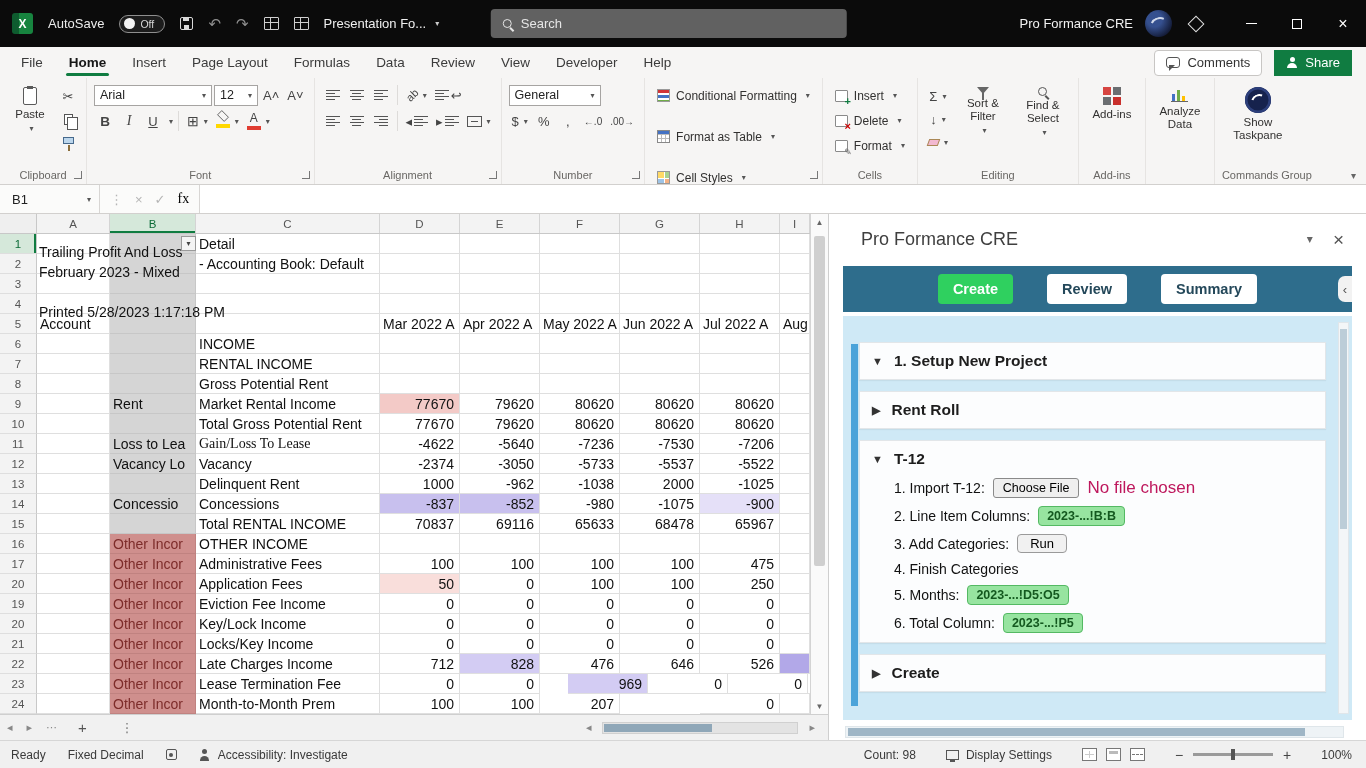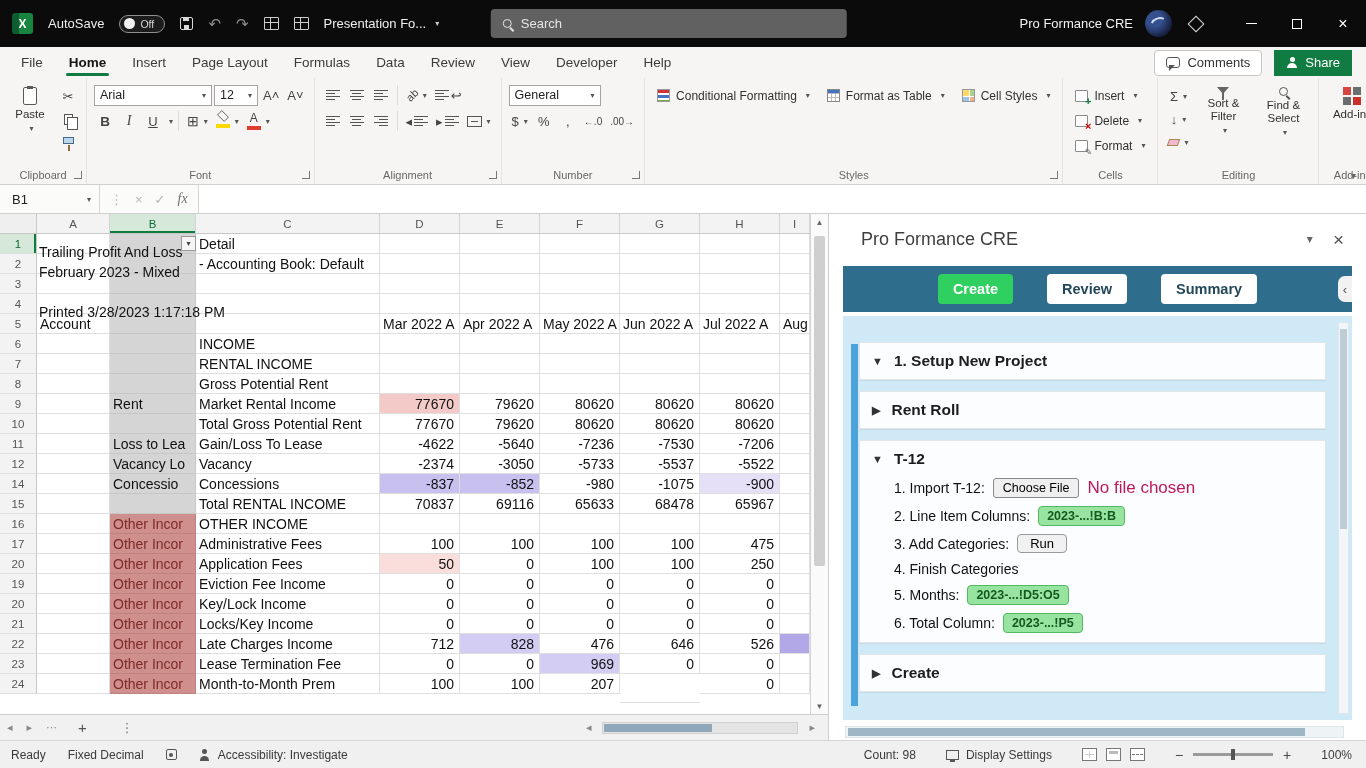--- a/index.html
+++ b/index.html
@@ -113,21 +113,21 @@
  linear-gradient(#70ad47,#70ad47) 6px 3px/3px 12px no-repeat,
  linear-gradient(#ffc000,#ffc000) 11px 9px/3px 6px no-repeat}
 .ic-logo{width:26px;height:26px;border-radius:50%;background:#16224d;box-shadow:inset 0 0 0 2.5px #2d3f7b;position:relative}
 .ic-logo::after{content:"";position:absolute;left:6px;top:7px;width:13px;height:13px;border:2px solid transparent;border-top-color:#fff;border-radius:50%;transform:rotate(-25deg)}
 .ribbon-collapse{position:absolute;right:10px;bottom:3px;font-size:10px;color:#666}
 
 #fbar{position:absolute;left:0;top:185px;width:1366px;height:29px;background:#fbfbfa;border-bottom:1px solid #d2d0ce;display:flex;align-items:stretch}
 #namebox{width:100px;display:flex;align-items:center;justify-content:space-between;padding:0 8px 0 12px;border-right:1px solid #d8d6d4;font-size:13px;color:#222}
 .fbar-ic{display:flex;align-items:center;gap:12px;padding:0 10px;border-right:1px solid #d8d6d4}
 .dim{color:#b5b5b5}
-.fx{font-family:"Liberation Serif",serif;font-style:italic;font-size:14px;color:#737373}
+.fx{font-family:"Liberation Serif",serif;font-size:14px;color:#000000}
 #finput{flex:1;background:#fff}
 
 #sheet{position:absolute;left:0;top:214px;width:810px;height:500px;background:#fff;overflow:hidden}
 #colheads{display:flex;height:20px;background:#f3f3f3;border-bottom:1px solid #c8c8c8}
 .corner{flex:0 0 37px;background:#efefef;border-right:1px solid #c8c8c8}
 .ch{border-right:1px solid #d4d4d4;font-size:11.5px;color:#555;display:flex;align-items:center;justify-content:center;overflow:hidden}
 .ch.sel{background:#d5e8da;color:#0c6b37;box-shadow:inset 0 -2px 0 #107C41}
 .g-row{display:flex;height:20px;position:relative}
 .rh{flex:0 0 37px;background:#f3f3f3;border-right:1px solid #c8c8c8;border-bottom:1px solid #dedede;font-size:11.5px;color:#555;display:flex;align-items:center;justify-content:center}
 .rh.sel{background:#d5e8da;color:#0c6b37;box-shadow:inset -2px 0 0 #107C41}
@@ -392,21 +392,21 @@
         <span class="sbtn">,</span>
         <span class="sbtn" style="font-size:10px">←.0</span>
         <span class="sbtn" style="font-size:10px">.00→</span>
       </div>
     </div>
     <div class="rg-label">Number</div>
     <span class="launcher"></span>
   </div>
 
   <div class="rgroup">
-    <div class="rg-body" style="gap:7px">
+    <div class="rg-body" style="flex-direction:column;gap:16px">
       <div class="row-btn">
           <span class="ic-cf"></span>
           <span>Conditional Formatting</span>
           <span class="chv">▾</span>
         </div>
       <div class="row-btn">
           <span class="ic-ftbl"></span>
           <span>Format as Table</span>
           <span class="chv">▾</span>
         </div>
@@ -571,21 +571,21 @@
         <div class="rh">4</div>
         <div class="gc" style="flex: 0 0 73px;"></div>
         <div class="gc b-gray" style="flex: 0 0 86px;"></div>
         <div class="gc" style="flex: 0 0 184px;"></div>
         <div class="gc num" style="flex: 0 0 80px;"></div>
         <div class="gc num" style="flex: 0 0 80px;"></div>
         <div class="gc num" style="flex: 0 0 80px;"></div>
         <div class="gc num" style="flex: 0 0 80px;"></div>
         <div class="gc num" style="flex: 0 0 80px;"></div>
         <div class="gc" style="flex: 0 0 30px;"></div>
-        <div class="spill">Printed 3/28/2023 1:17:18 PM</div>
+        <div class="spill">Printed 5/28/2023 1:17:18 PM</div>
       </div>
       <div class="g-row">
         <div class="rh">5</div>
         <div class="gc" style="flex: 0 0 73px;">Account</div>
         <div class="gc b-gray" style="flex: 0 0 86px;"></div>
         <div class="gc" style="flex: 0 0 184px;"></div>
         <div class="gc" style="flex: 0 0 80px;">Mar 2022 A</div>
         <div class="gc" style="flex: 0 0 80px;">Apr 2022 A</div>
         <div class="gc" style="flex: 0 0 80px;">May 2022 A</div>
         <div class="gc" style="flex: 0 0 80px;">Jun 2022 A</div>
@@ -649,38 +649,50 @@
         <div class="gc num" style="flex: 0 0 80px;">79620</div>
         <div class="gc num" style="flex: 0 0 80px;">80620</div>
         <div class="gc num" style="flex: 0 0 80px;">80620</div>
         <div class="gc num" style="flex: 0 0 80px;">80620</div>
         <div class="gc" style="flex: 0 0 30px;"></div>
       </div>
       <div class="g-row">
         <div class="rh">11</div>
         <div class="gc" style="flex: 0 0 73px;"></div>
         <div class="gc b-gray" style="flex: 0 0 86px;">Loss to Lea</div>
-        <div class="gc" style="flex: 0 0 184px;">Gain/Loss To Lease</div>
+        <div class="gc" style="flex: 0 0 184px; font-family: Liberation Serif, serif;">Gain/Loss To Lease</div>
         <div class="gc num" style="flex: 0 0 80px;">-4622</div>
         <div class="gc num" style="flex: 0 0 80px;">-5640</div>
         <div class="gc num" style="flex: 0 0 80px;">-7236</div>
         <div class="gc num" style="flex: 0 0 80px;">-7530</div>
         <div class="gc num" style="flex: 0 0 80px;">-7206</div>
         <div class="gc" style="flex: 0 0 30px;"></div>
       </div>
       <div class="g-row">
         <div class="rh">12</div>
         <div class="gc" style="flex: 0 0 73px;"></div>
         <div class="gc b-gray" style="flex: 0 0 86px;">Vacancy Lo</div>
         <div class="gc" style="flex: 0 0 184px;">Vacancy</div>
         <div class="gc num" style="flex: 0 0 80px;">-2374</div>
         <div class="gc num" style="flex: 0 0 80px;">-3050</div>
         <div class="gc num" style="flex: 0 0 80px;">-5733</div>
         <div class="gc num" style="flex: 0 0 80px;">-5537</div>
         <div class="gc num" style="flex: 0 0 80px;">-5522</div>
+        <div class="gc" style="flex: 0 0 30px;"></div>
+      </div>
+      <div class="g-row">
+        <div class="rh">13</div>
+        <div class="gc" style="flex: 0 0 73px;"></div>
+        <div class="gc b-gray" style="flex: 0 0 86px;"></div>
+        <div class="gc" style="flex: 0 0 184px;">Delinquent Rent</div>
+        <div class="gc num" style="flex: 0 0 80px;">1000</div>
+        <div class="gc num" style="flex: 0 0 80px;">-962</div>
+        <div class="gc num" style="flex: 0 0 80px;">-1038</div>
+        <div class="gc num" style="flex: 0 0 80px;">2000</div>
+        <div class="gc num" style="flex: 0 0 80px;">-1025</div>
         <div class="gc" style="flex: 0 0 30px;"></div>
       </div>
       <div class="g-row">
         <div class="rh">14</div>
         <div class="gc" style="flex: 0 0 73px;"></div>
         <div class="gc b-gray" style="flex: 0 0 86px;">Concessio</div>
         <div class="gc" style="flex: 0 0 184px;">Concessions</div>
         <div class="gc num hl-purple" style="flex: 0 0 80px;">-837</div>
         <div class="gc num hl-purple" style="flex: 0 0 80px;">-852</div>
         <div class="gc num" style="flex: 0 0 80px;">-980</div>
@@ -784,21 +796,21 @@
         <div class="gc num" style="flex: 0 0 80px;">526</div>
         <div class="gc hl-purple-strong" style="flex: 0 0 30px;"></div>
       </div>
       <div class="g-row">
         <div class="rh">23</div>
         <div class="gc" style="flex: 0 0 73px;"></div>
         <div class="gc b-rose" style="flex: 0 0 86px;">Other Incor</div>
         <div class="gc" style="flex: 0 0 184px;">Lease Termination Fee</div>
         <div class="gc num" style="flex: 0 0 80px;">0</div>
         <div class="gc num" style="flex: 0 0 80px;">0</div>
-        <div class="gc num hl-purple-med" style="flex: 0 0 80px;">969</div>
+        <div class="gc num hl-purple-med" style="flex: 0 0 80px; margin-left: 28px;">969</div>
         <div class="gc num" style="flex: 0 0 80px;">0</div>
         <div class="gc num" style="flex: 0 0 80px;">0</div>
         <div class="gc" style="flex: 0 0 30px;"></div>
       </div>
       <div class="g-row">
         <div class="rh">24</div>
         <div class="gc" style="flex: 0 0 73px;"></div>
         <div class="gc b-rose" style="flex: 0 0 86px;">Other Incor</div>
         <div class="gc" style="flex: 0 0 184px;">Month-to-Month Prem</div>
         <div class="gc num" style="flex: 0 0 80px;">100</div>

